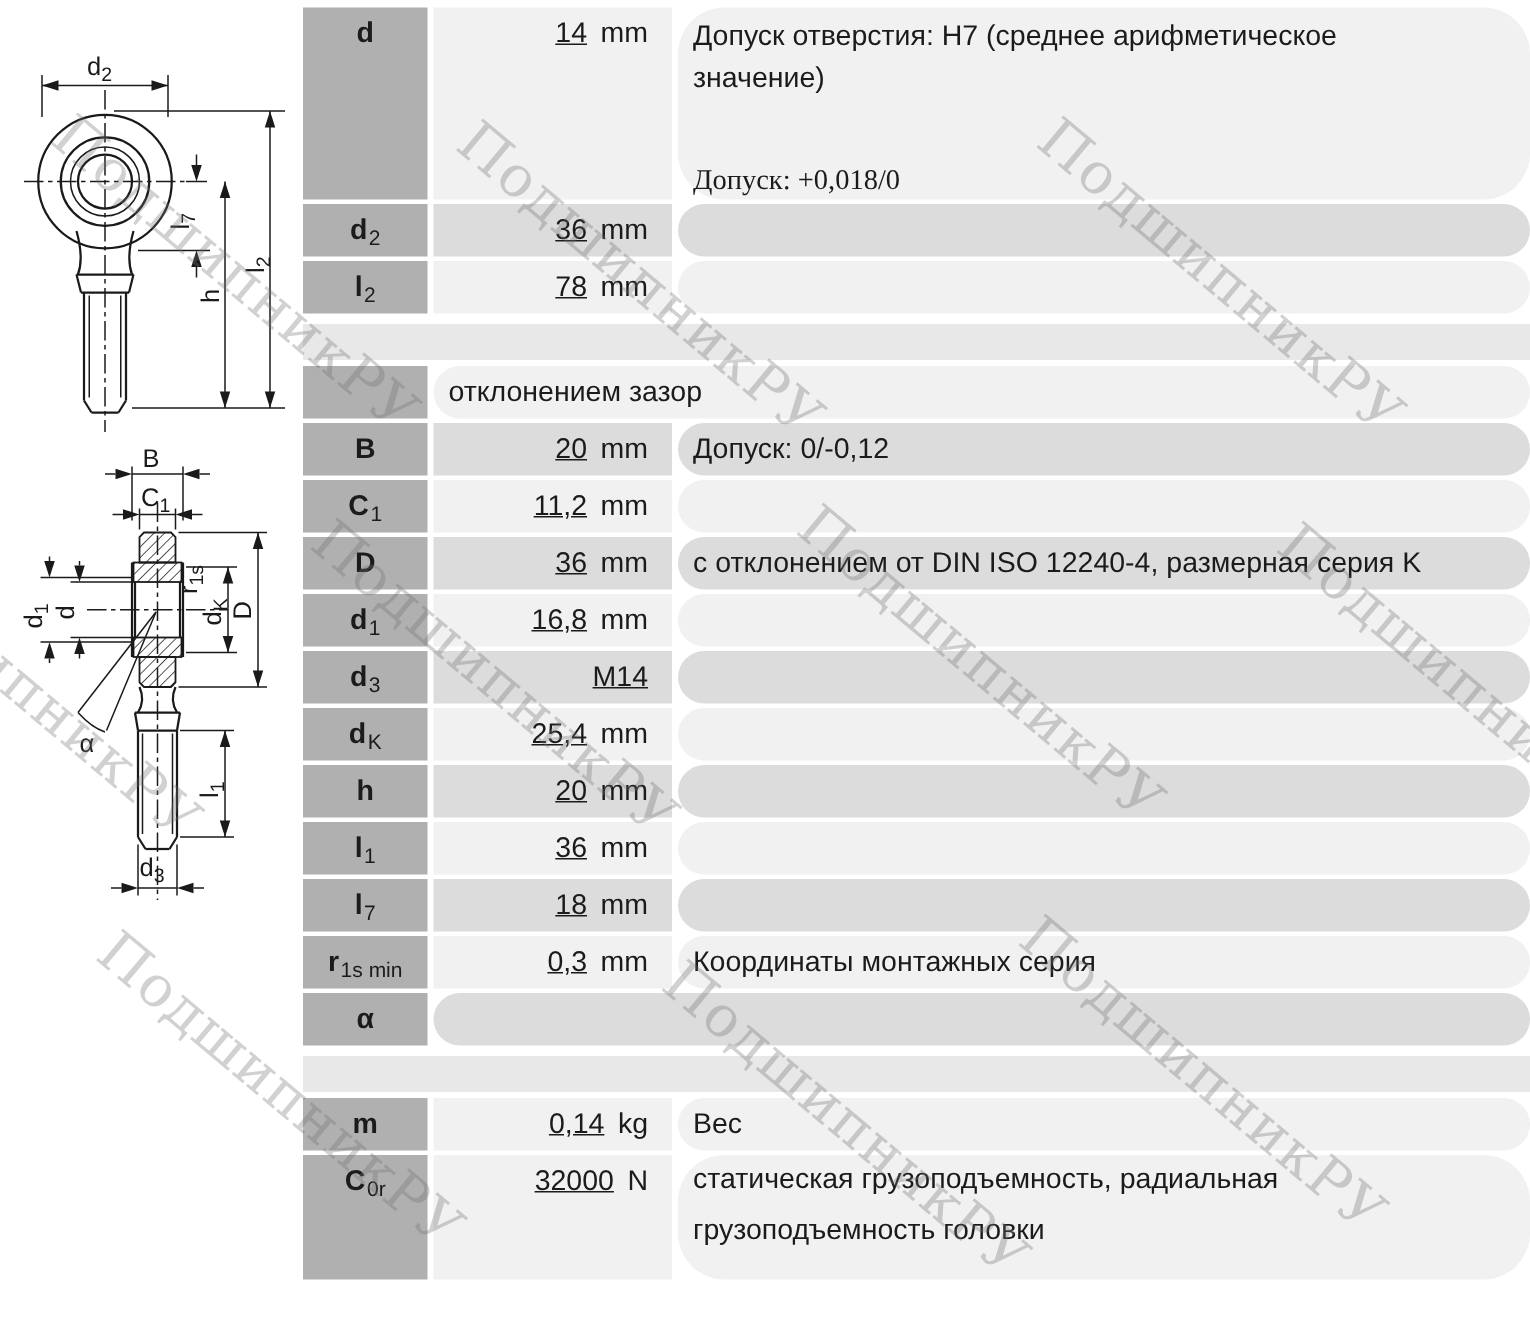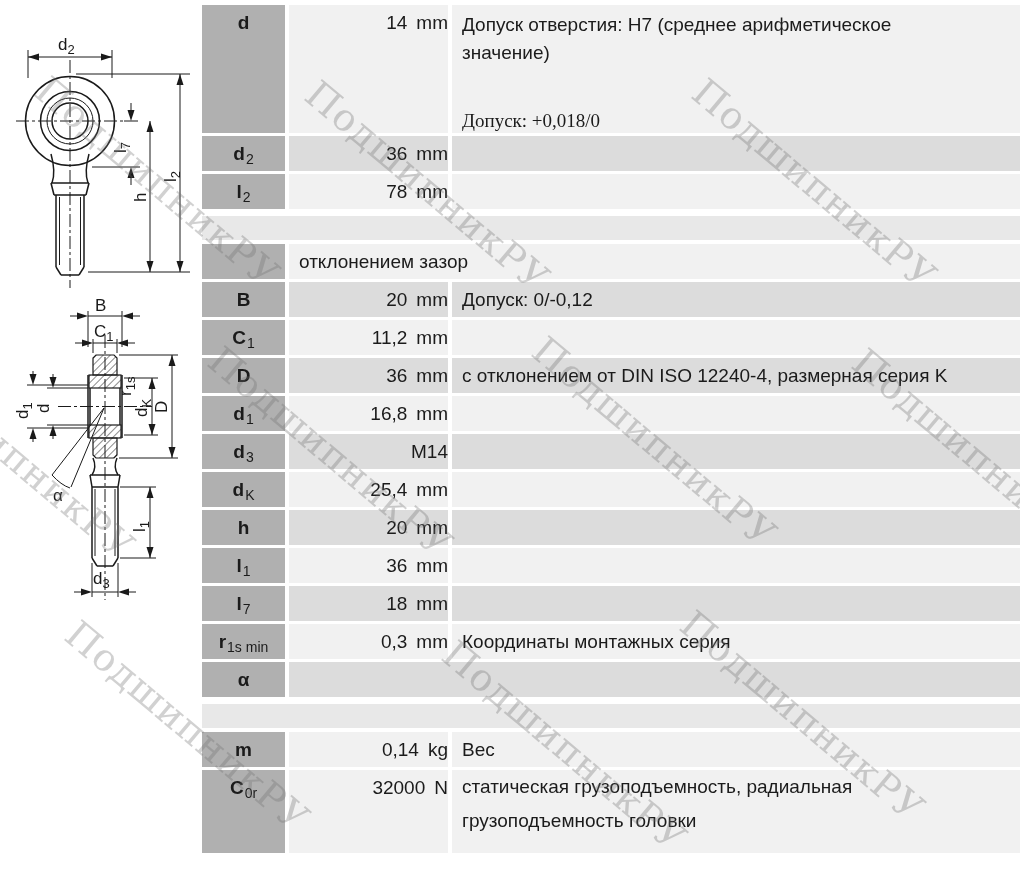--- a/index.html
+++ b/index.html
@@ -24,28 +24,29 @@
   .cell.label{
     width:83px;margin-right:4px;background:#b0b0b0;
     display:flex;align-items:center;justify-content:center;
     font-size:19px;font-weight:bold;
   }
   .row.tall .cell.label{align-items:flex-start;padding-top:7px;}
   .row.last .cell.label{align-items:flex-start;line-height:35px;}
   .lbl-sub{font-size:14px;font-weight:400;position:relative;top:4px;margin-left:1px;white-space:nowrap;}
   .cell.value{
     width:159px;margin-right:4px;background:var(--shade);
-    text-align:right;padding-right:0;font-size:19px;line-height:35px;
+    text-align:right;padding-right:16px;font-size:19px;line-height:35px;
     white-space:nowrap;
+    text-decoration:underline;
   }
   .unit{display:inline-block;margin-left:9px;text-align:left;}
   .unit:empty{margin-left:0;}
   .cell.desc{
     flex:1;background:var(--shade);
-    font-size:19px;line-height:35px;padding-left:10px;
+    font-size:19px;line-height:35px;padding-left:10px;border-radius:31px;
   }
   .row.tall .cell.desc{line-height:28px;padding-top:6px;}
   .row.tall .cell.desc p{margin:0;max-width:470px;}
   .row.tall .cell.desc p.p2{margin-top:40px;font-family:Liberation Serif, serif;}
   .row.last .cell.desc{line-height:34px;}
   .row.last .cell.desc span{display:block;max-width:480px;}
   .section-gap{height:24px;margin:4px 0;background:#e8e8e8;flex:0 0 auto;}
 
   
   .wm{

